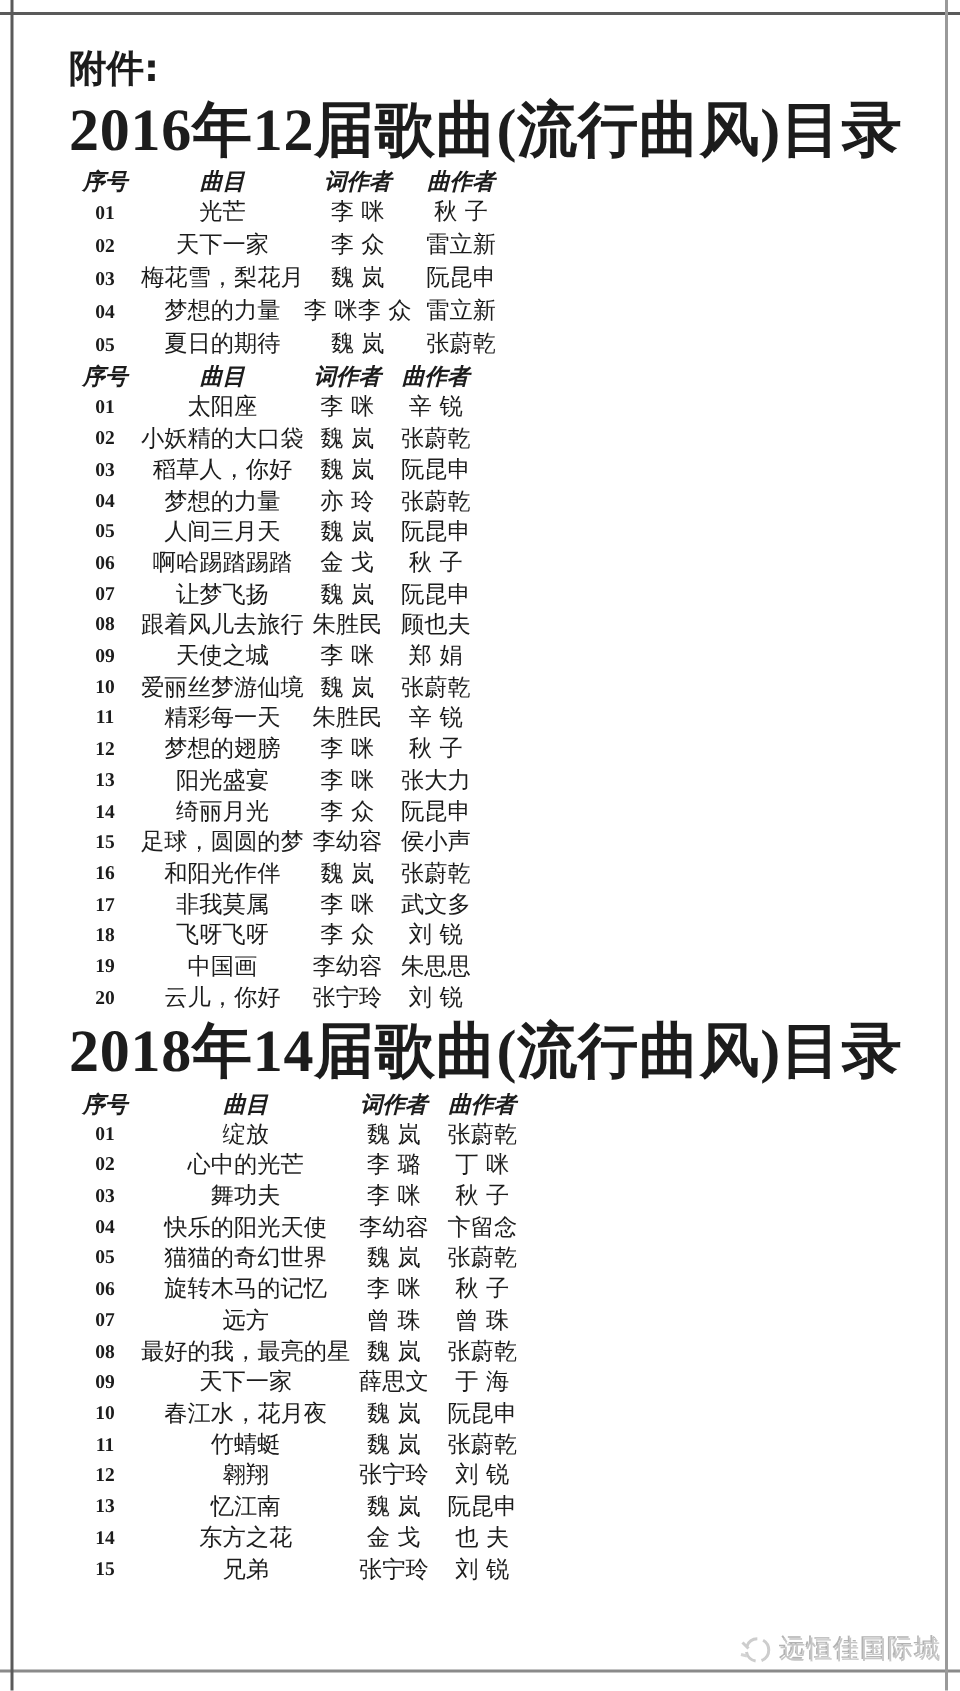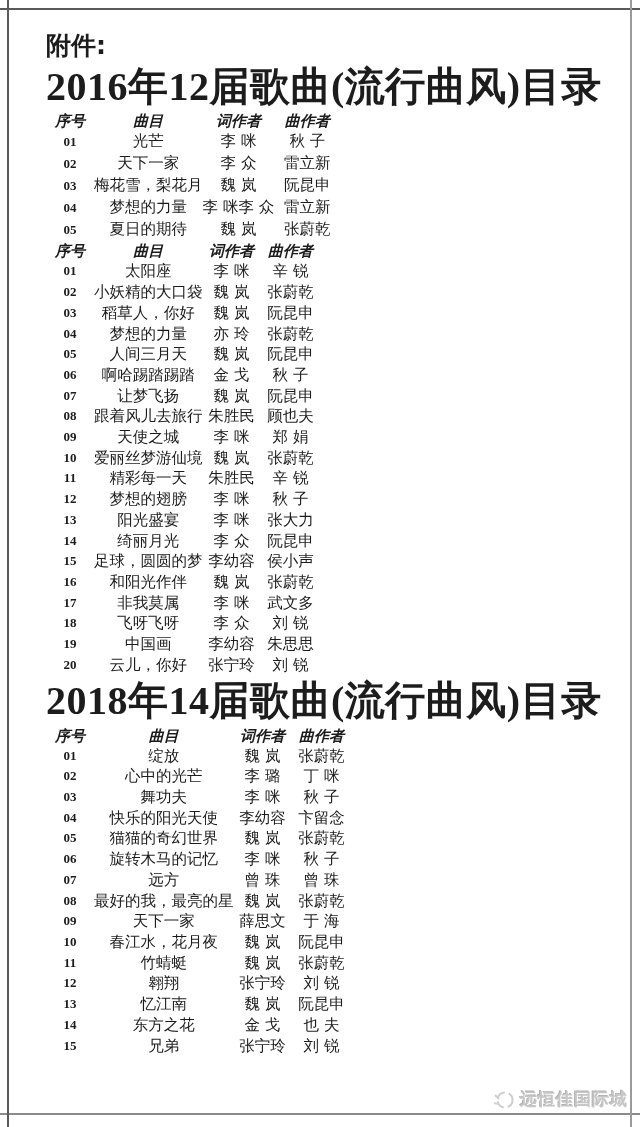--- a/index.html
+++ b/index.html
@@ -43,21 +43,21 @@
     font-size:15.5px;text-align:center;line-height:20.7px;
     white-space:nowrap;padding:0;font-weight:500;
   }
   .sec-0 .song-table td{line-height:21.8px;}
   .song-table td.cell-no{
     font-family:"Liberation Serif","DejaVu Serif",serif;
     font-weight:bold;font-size:13px;
   }
   .watermark{
     position:absolute;left:492px;top:1088px;display:flex;align-items:center;gap:4px;
-    color:#c6c6c6;font-size:17px;font-weight:bold;letter-spacing:1px;
+    color:#c6c6c6;font-size:17px;font-weight:normal;letter-spacing:1px;
     text-shadow:1px 1px 0 #ffffff,-1px -1px 0 #b2b2b2;
     white-space:nowrap;
   }
   .wm-icon{display:inline-block;width:24px;height:22px;}
 </style>
 </head>
 <body>
 
 <div class="frame-line frame-top"></div>
 <div class="frame-line frame-bottom"></div>

